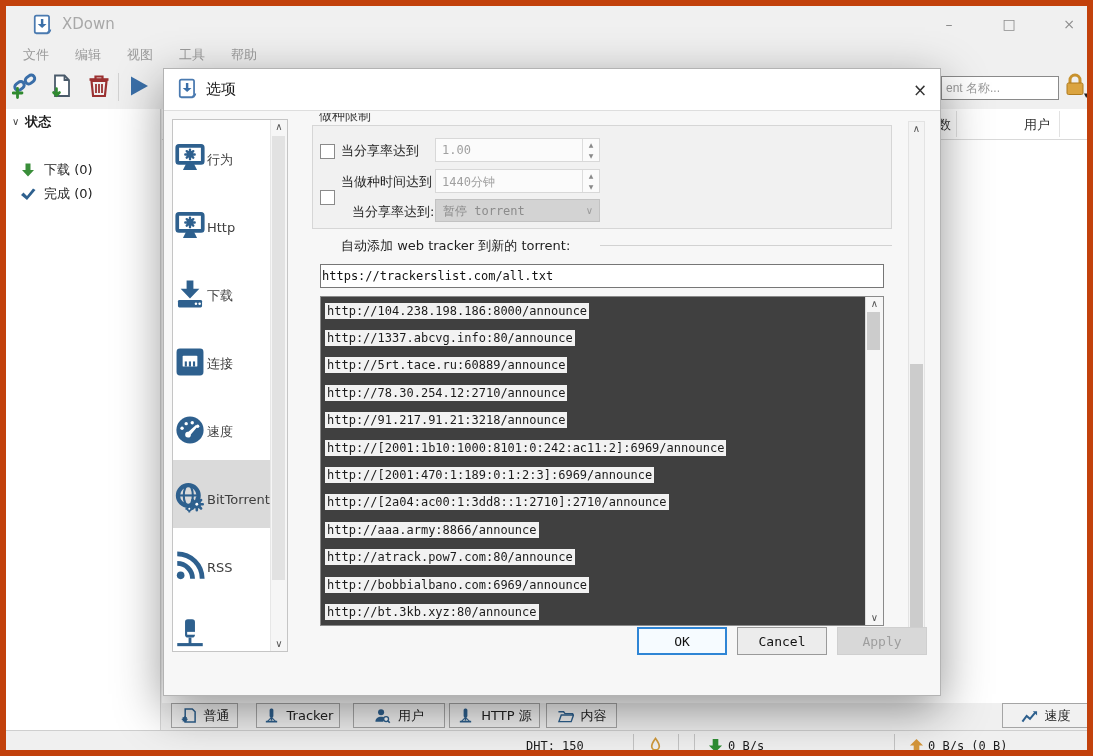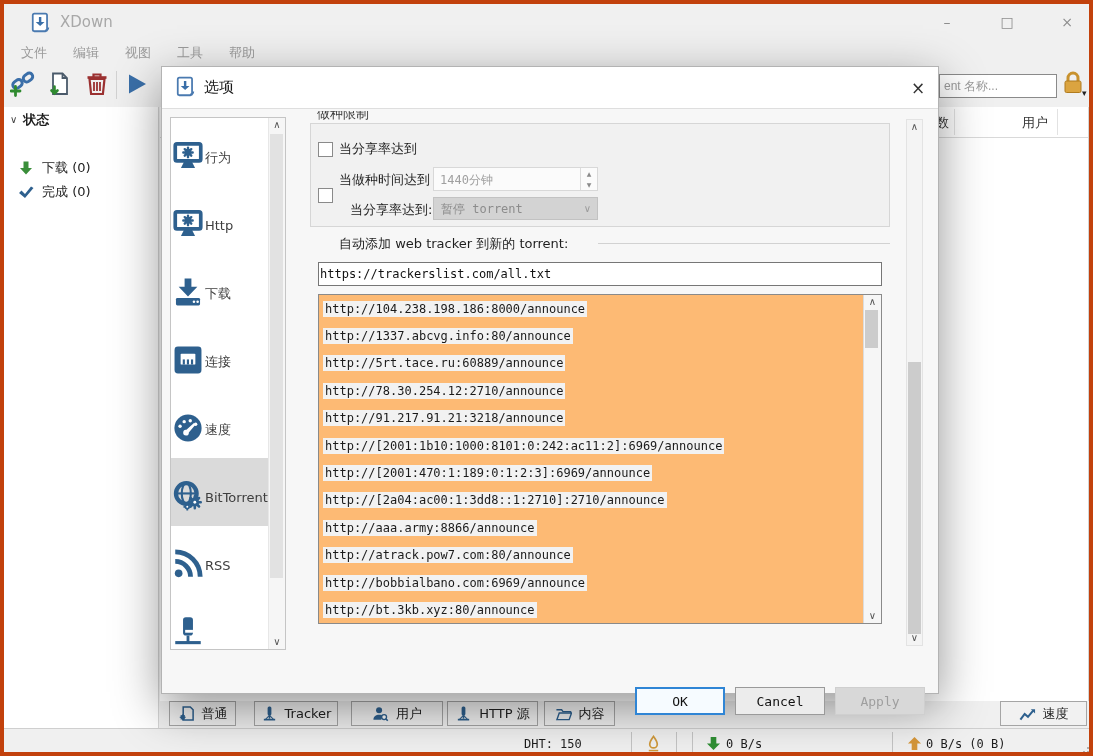--- a/index.html
+++ b/index.html
@@ -1,17 +1,17 @@
 <!DOCTYPE html>
 <html><head>
 <meta charset="utf-8">
 <style>
   html,body{margin:0;padding:0;background:#dcdcdc}
   .app{position:relative;width:1093px;height:756px;background:#f0f0f0;overflow:hidden;
-       font-family:"DejaVu Sans","Liberation Sans",sans-serif;border:4px solid #c2410c;box-sizing:border-box}
+       font-family:"DejaVu Sans","Liberation Sans",sans-serif;border:6px solid #c2410c;box-sizing:border-box}
   .abs{position:absolute}
   svg{display:block}
   .i34{width:34px;height:34px}.i26{width:26px;height:26px}.i22{width:22px;height:22px}
   .i17{width:17px;height:17px}.i16{width:16px;height:16px}.i15{width:15px;height:15px}.i12{width:12px;height:12px}
 
   
   .apptitle{left:56px;top:9px;font-size:15px;color:#a8a8a8}
   .winbtn{top:0;width:46px;height:36px;display:flex;align-items:center;justify-content:center;color:#8d8d8d;font-size:14px;cursor:default}
 
   
@@ -85,29 +85,29 @@
   .spin .btns div{height:11px;display:flex;align-items:center;justify-content:center;font-size:6px;color:#8a8a8a}
   .combo{width:165px;height:23px;background:#d3d3d3;border:1px solid #c2c2c2;box-sizing:border-box}
   .combo .val{position:absolute;left:7px;top:3px;font-size:12px;color:#8c8c8c;
               font-family:"DejaVu Sans Mono","Liberation Mono",monospace}
   .combo .ch{position:absolute;right:6px;top:4px;color:#9b9b9b}
 
   
   .g2line{left:436px;top:176px;width:292px;height:0;border-top:1px solid #d2d2d2}
   .urlinput{left:156px;top:195px;width:564px;height:24px;border:1px solid #767676;background:#fff;box-sizing:border-box;
             font-size:12px;font-family:"DejaVu Sans Mono","Liberation Mono",monospace;color:#111;padding:0 1px}
-  .trklist{left:156px;top:227px;width:564px;height:330px;border:1px solid #8a8a8a;background:#fdba74;box-sizing:border-box;overflow:hidden}
+  .trklist{left:156px;top:227px;width:564px;height:330px;border:1px solid #8a8a8a;background:#404040;box-sizing:border-box;overflow:hidden}
   .trk{height:27.4px;display:flex;align-items:center;padding-left:4px}
   .trk span{background:#f2f2f2;font-size:12px;color:#1a1a1a;padding:1px 2px;
             font-family:"DejaVu Sans Mono","Liberation Mono",monospace;white-space:nowrap}
   .trk-sb{position:absolute;right:0;top:0;width:17px;height:328px;background:#f6f6f6;border-left:1px solid #dcdcdc}
 
   .dlg-sb{left:744px;top:52px;width:17px;height:527px;background:#f4f4f4;border:1px solid #e3e3e3;box-sizing:border-box}
 
-  .dbtn{top:620px;width:90px;height:28px;display:flex;align-items:center;justify-content:center;font-size:13px;color:#111;
+  .dbtn{top:558px;width:90px;height:28px;display:flex;align-items:center;justify-content:center;font-size:13px;color:#111;
         font-family:"DejaVu Sans Mono","Liberation Mono",monospace;box-sizing:border-box}
   .ok{left:473px;background:#f6fbff;border:2px solid #2f85d5}
   .cancel{left:573px;background:#ececec;border:1px solid #9a9a9a}
   .apply{left:673px;background:#d8d8d8;border:1px solid #cfcfcf;color:#9e9e9e}
 </style>
 </head>
 <body>
 
 <div class="app">
 
@@ -406,20 +406,27 @@
       </div>
     </div>
 
     <div class="abs g1"></div>
     <div class="abs g1t">
         <span>做种限制</span>
       </div>
 
     <div class="abs cb" style="left:156px;top:75px"></div>
     <span class="abs flbl" style="left:177px;top:73px">当分享率达到</span>
+    <div class="abs spin" style="left:271px;top:69px">
+      <span class="val">1.00</span>
+      <div class="btns">
+          <div>▲</div>
+          <div>▼</div>
+        </div>
+    </div>
 
     <div class="abs cb" style="left:156px;top:106px"></div>
     <span class="abs flbl" style="left:177px;top:104px">当做种时间达到</span>
     <div class="abs spin" style="left:271px;top:100px">
       <span class="val">1440分钟</span>
       <div class="btns">
           <div>▲</div>
           <div>▼</div>
         </div>
     </div>

